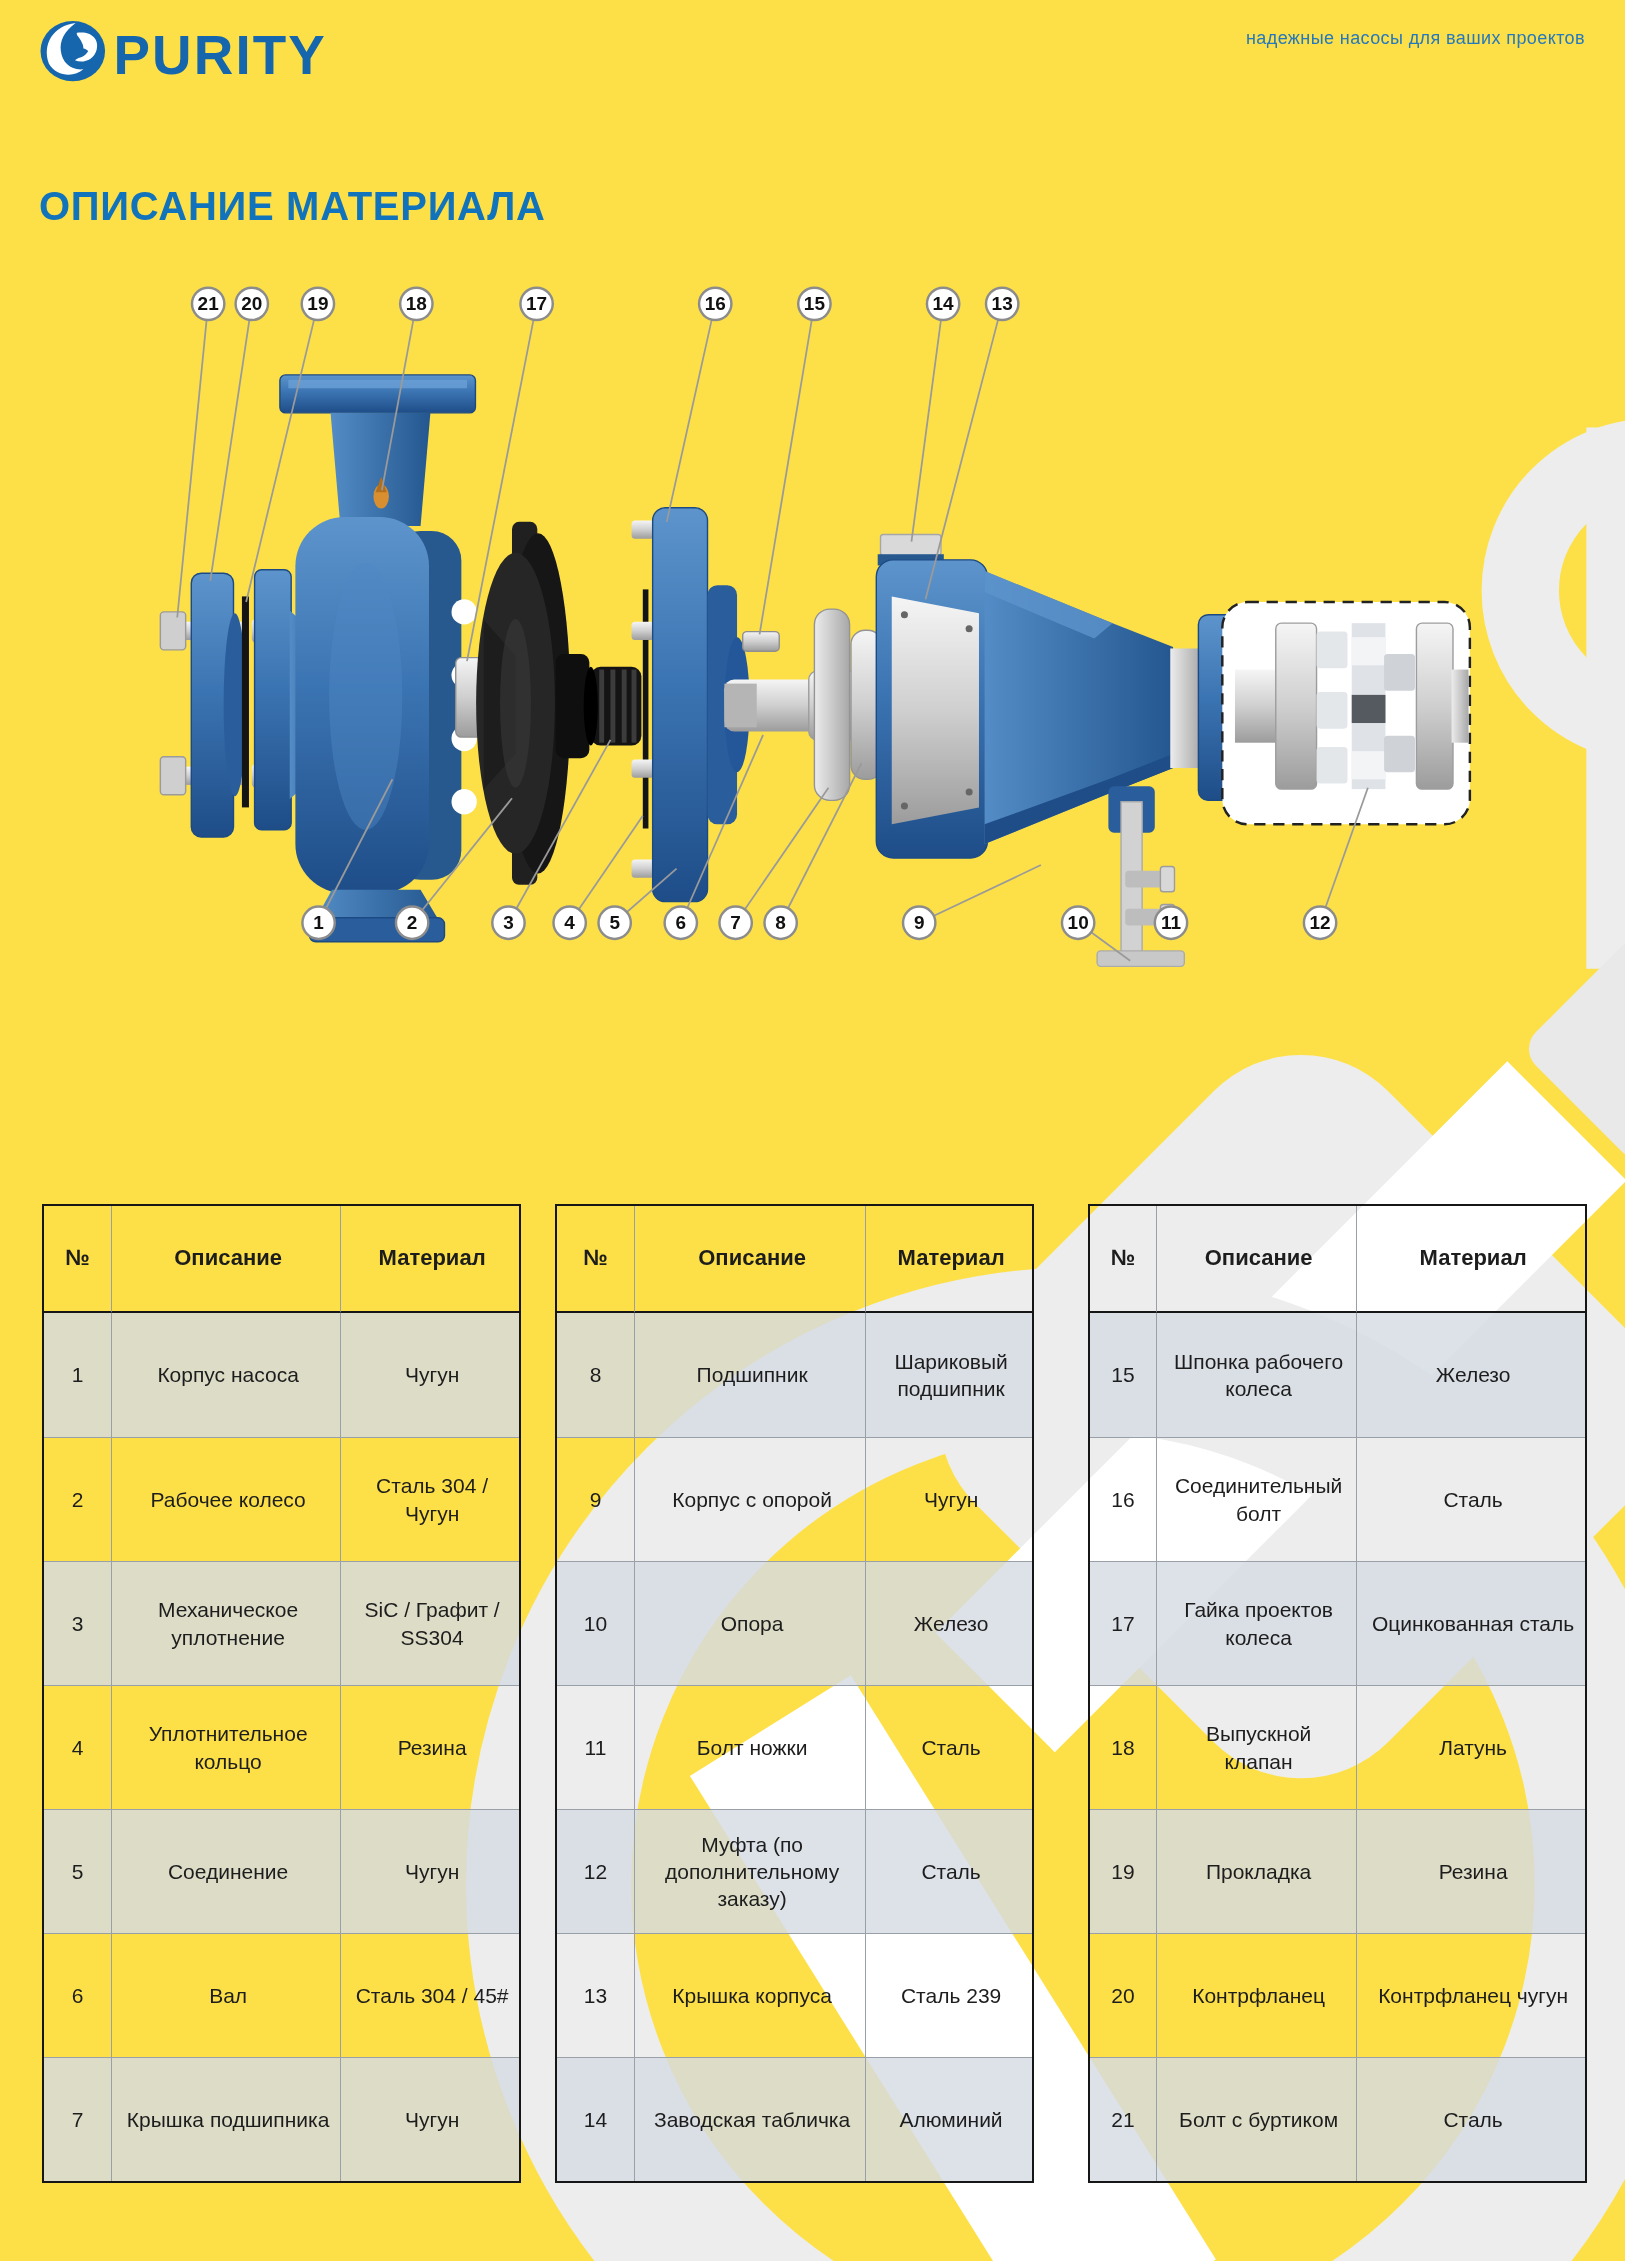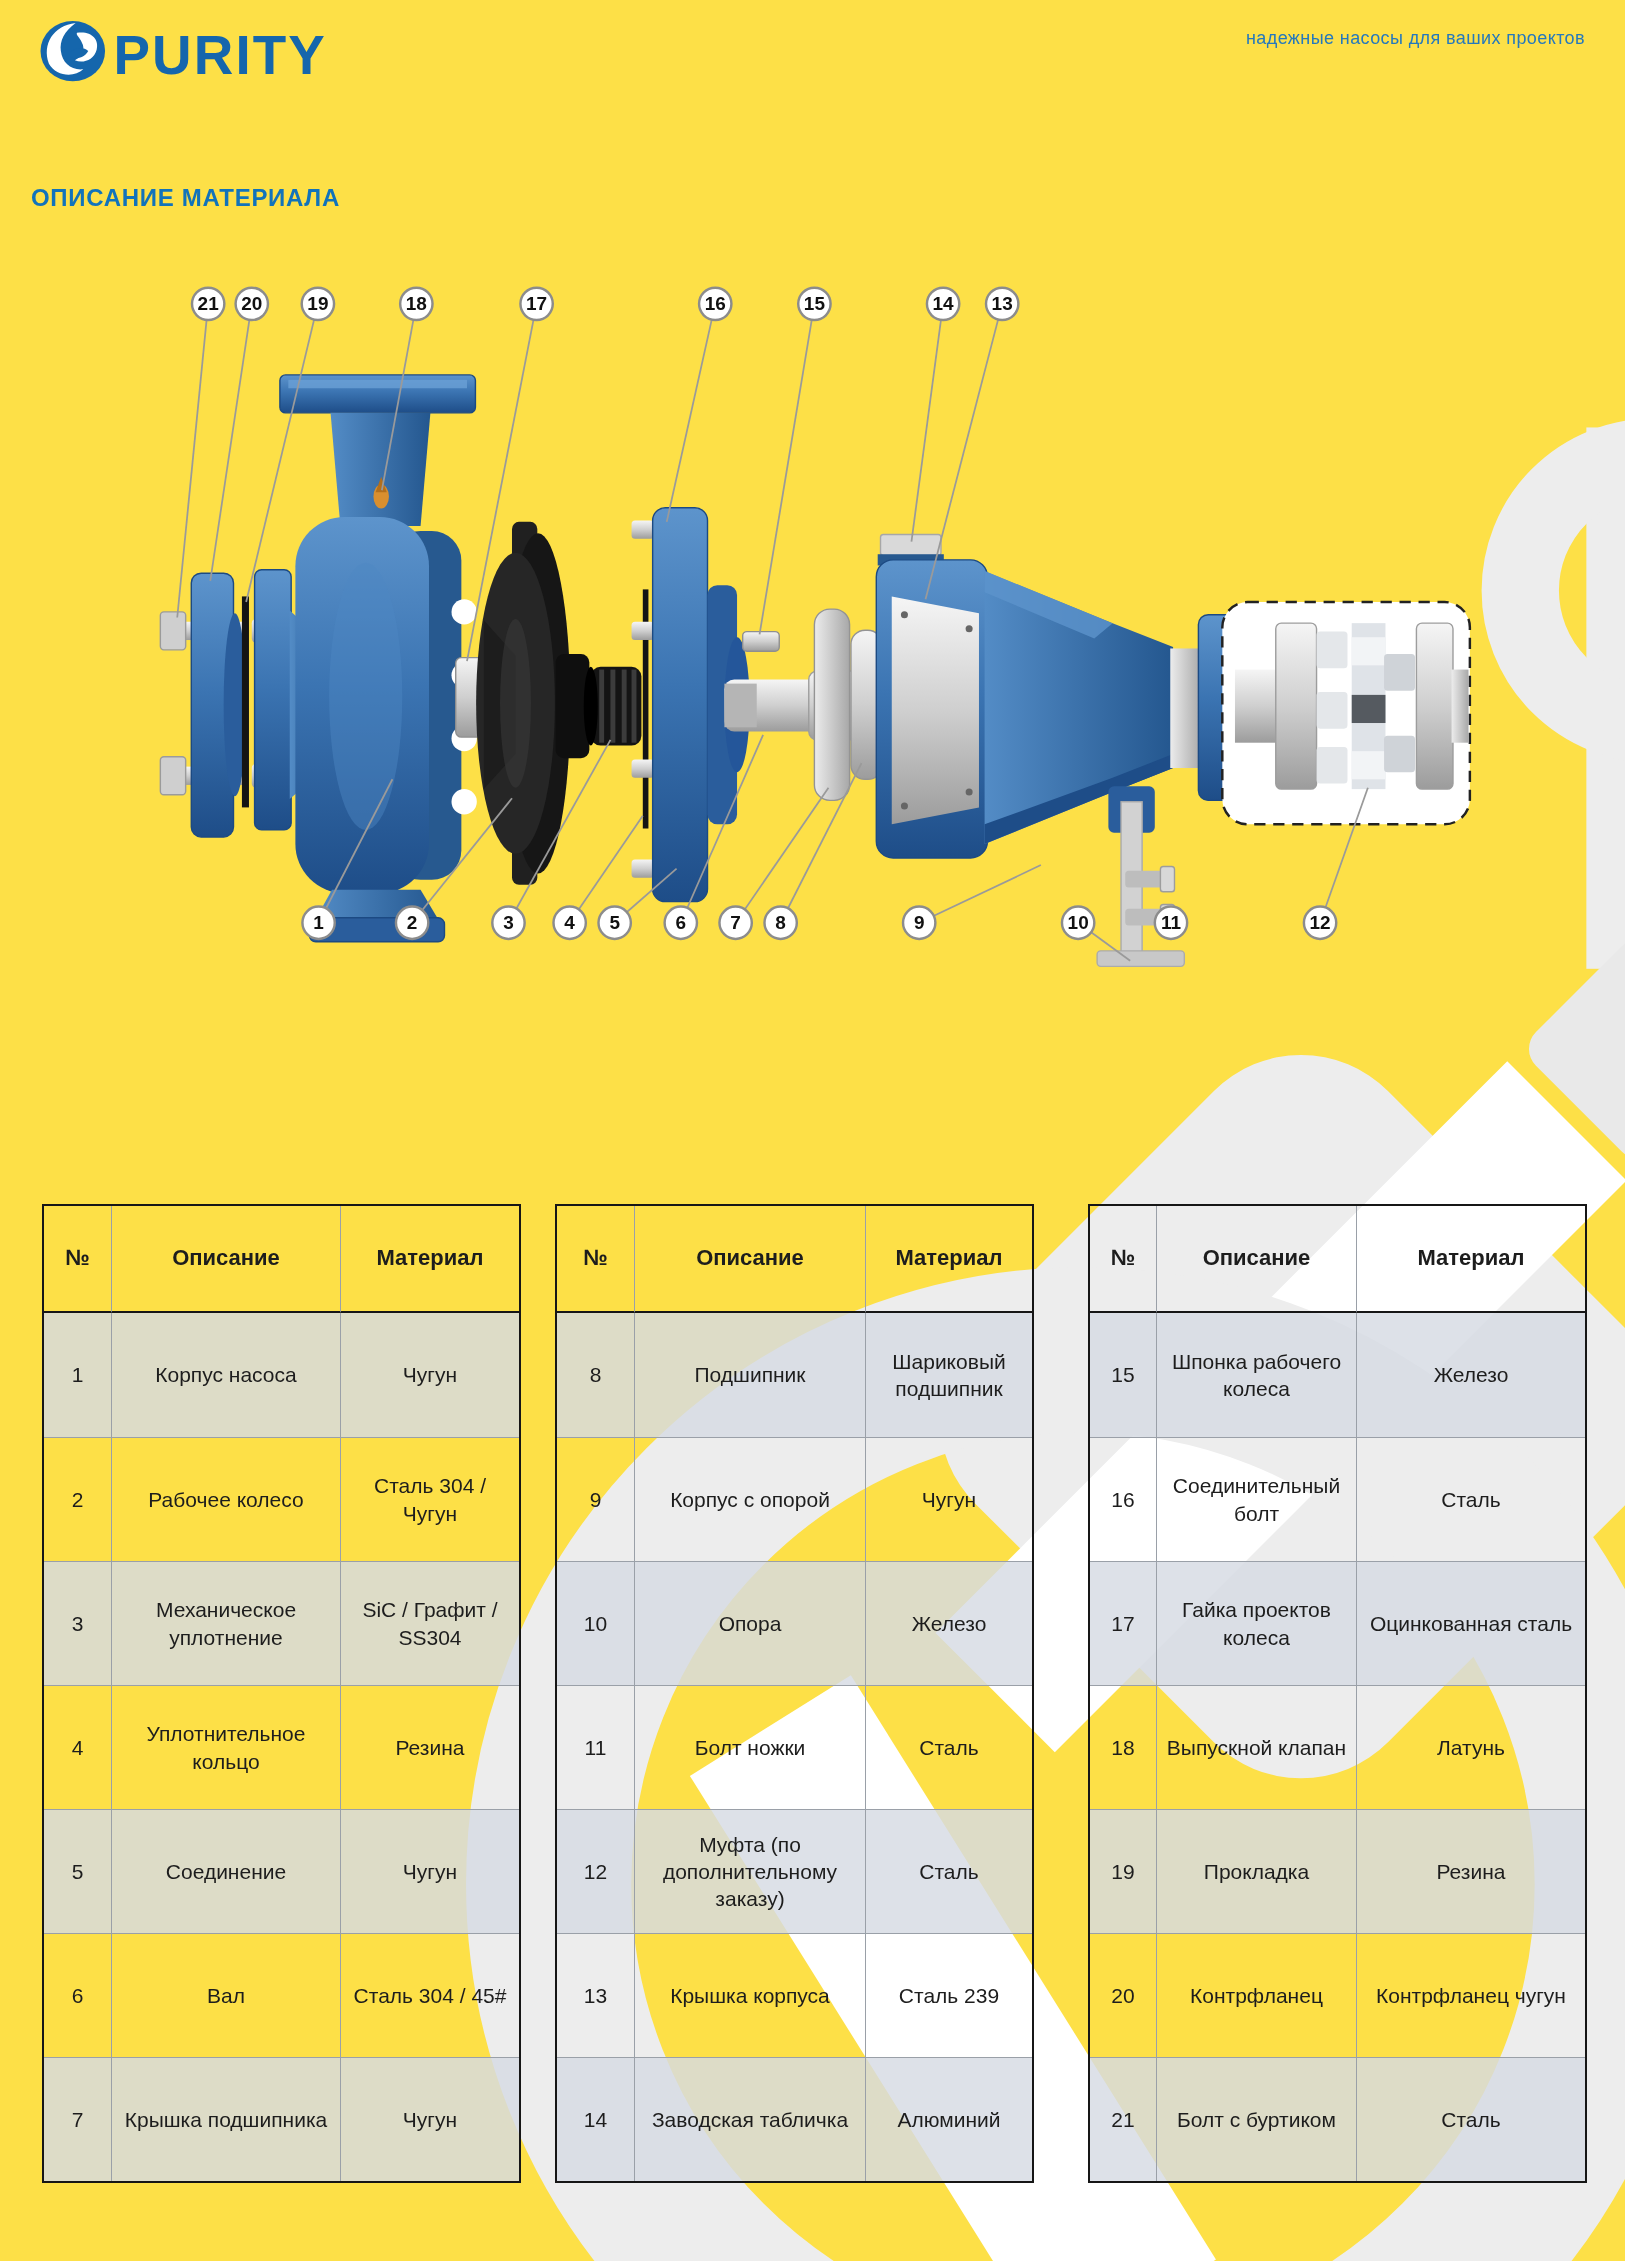--- a/index.html
+++ b/index.html
@@ -3,31 +3,31 @@
 <meta charset="utf-8">
 <style>
   html,body{margin:0;padding:0;background:#ffffff;}
   #page{position:relative;width:1626px;height:2261px;background:#fde047;overflow:hidden;
         font-family:"Liberation Sans",sans-serif;}
   #watermark,#diagram{position:absolute;pointer-events:none;}
   #watermark{left:0;top:0;z-index:0;}
   #diagram{left:0;top:0;z-index:1;}
   .hdr-tagline{position:absolute;top:28px;right:41px;z-index:2;
         font-size:18px;color:#2478bd;letter-spacing:0.4px;}
-  .page-title{position:absolute;left:31px;top:184px;z-index:2;
-        font-size:24px;font-weight:bold;color:#1173bb;letter-spacing:0.7px;}
+  .page-title{position:absolute;left:39px;top:184px;z-index:2;
+        font-size:40px;font-weight:bold;color:#1173bb;letter-spacing:0.7px;}
   .logo{position:absolute;left:39px;top:15.5px;z-index:2;}
   .mat-table{position:absolute;top:1204px;z-index:2;border-collapse:separate;border-spacing:0;
         table-layout:fixed;border:2.8px solid #161616;background:transparent;}
   .mat-table th,.mat-table td{box-sizing:border-box;text-align:center;vertical-align:middle;
         padding:4.2px 9.8px;color:#1d1d1d;font-size:21px;line-height:1.3;}
   .mat-table th{font-weight:bold;font-size:22px;height:107px;border-bottom:2.8px solid #161616;}
   .mat-table td{height:124px;border-top:1.4px solid #9aa0a8;}
   .mat-table tbody tr:first-child td{border-top:none;}
-  .mat-table th + th, .mat-table td + td{border-left:1.4px solid #9aa0a8;}
+  .mat-table th + th, .mat-table td + td{border-left:1.4px solid #9aa0a8;padding-left:14px;}
   .mat-table tbody tr.shade td{background:rgba(213,219,227,0.82);}
   .t1{left:42px;width:475px;} .t2{left:555px;width:475px;} .t3{left:1088px;width:495px;}
 </style>
 </head>
 <body>
 
 <div id="page">
 
   <svg id="watermark" width="1626" height="2261" viewBox="0 0 2312 3216">
     <g fill="#ededed">

